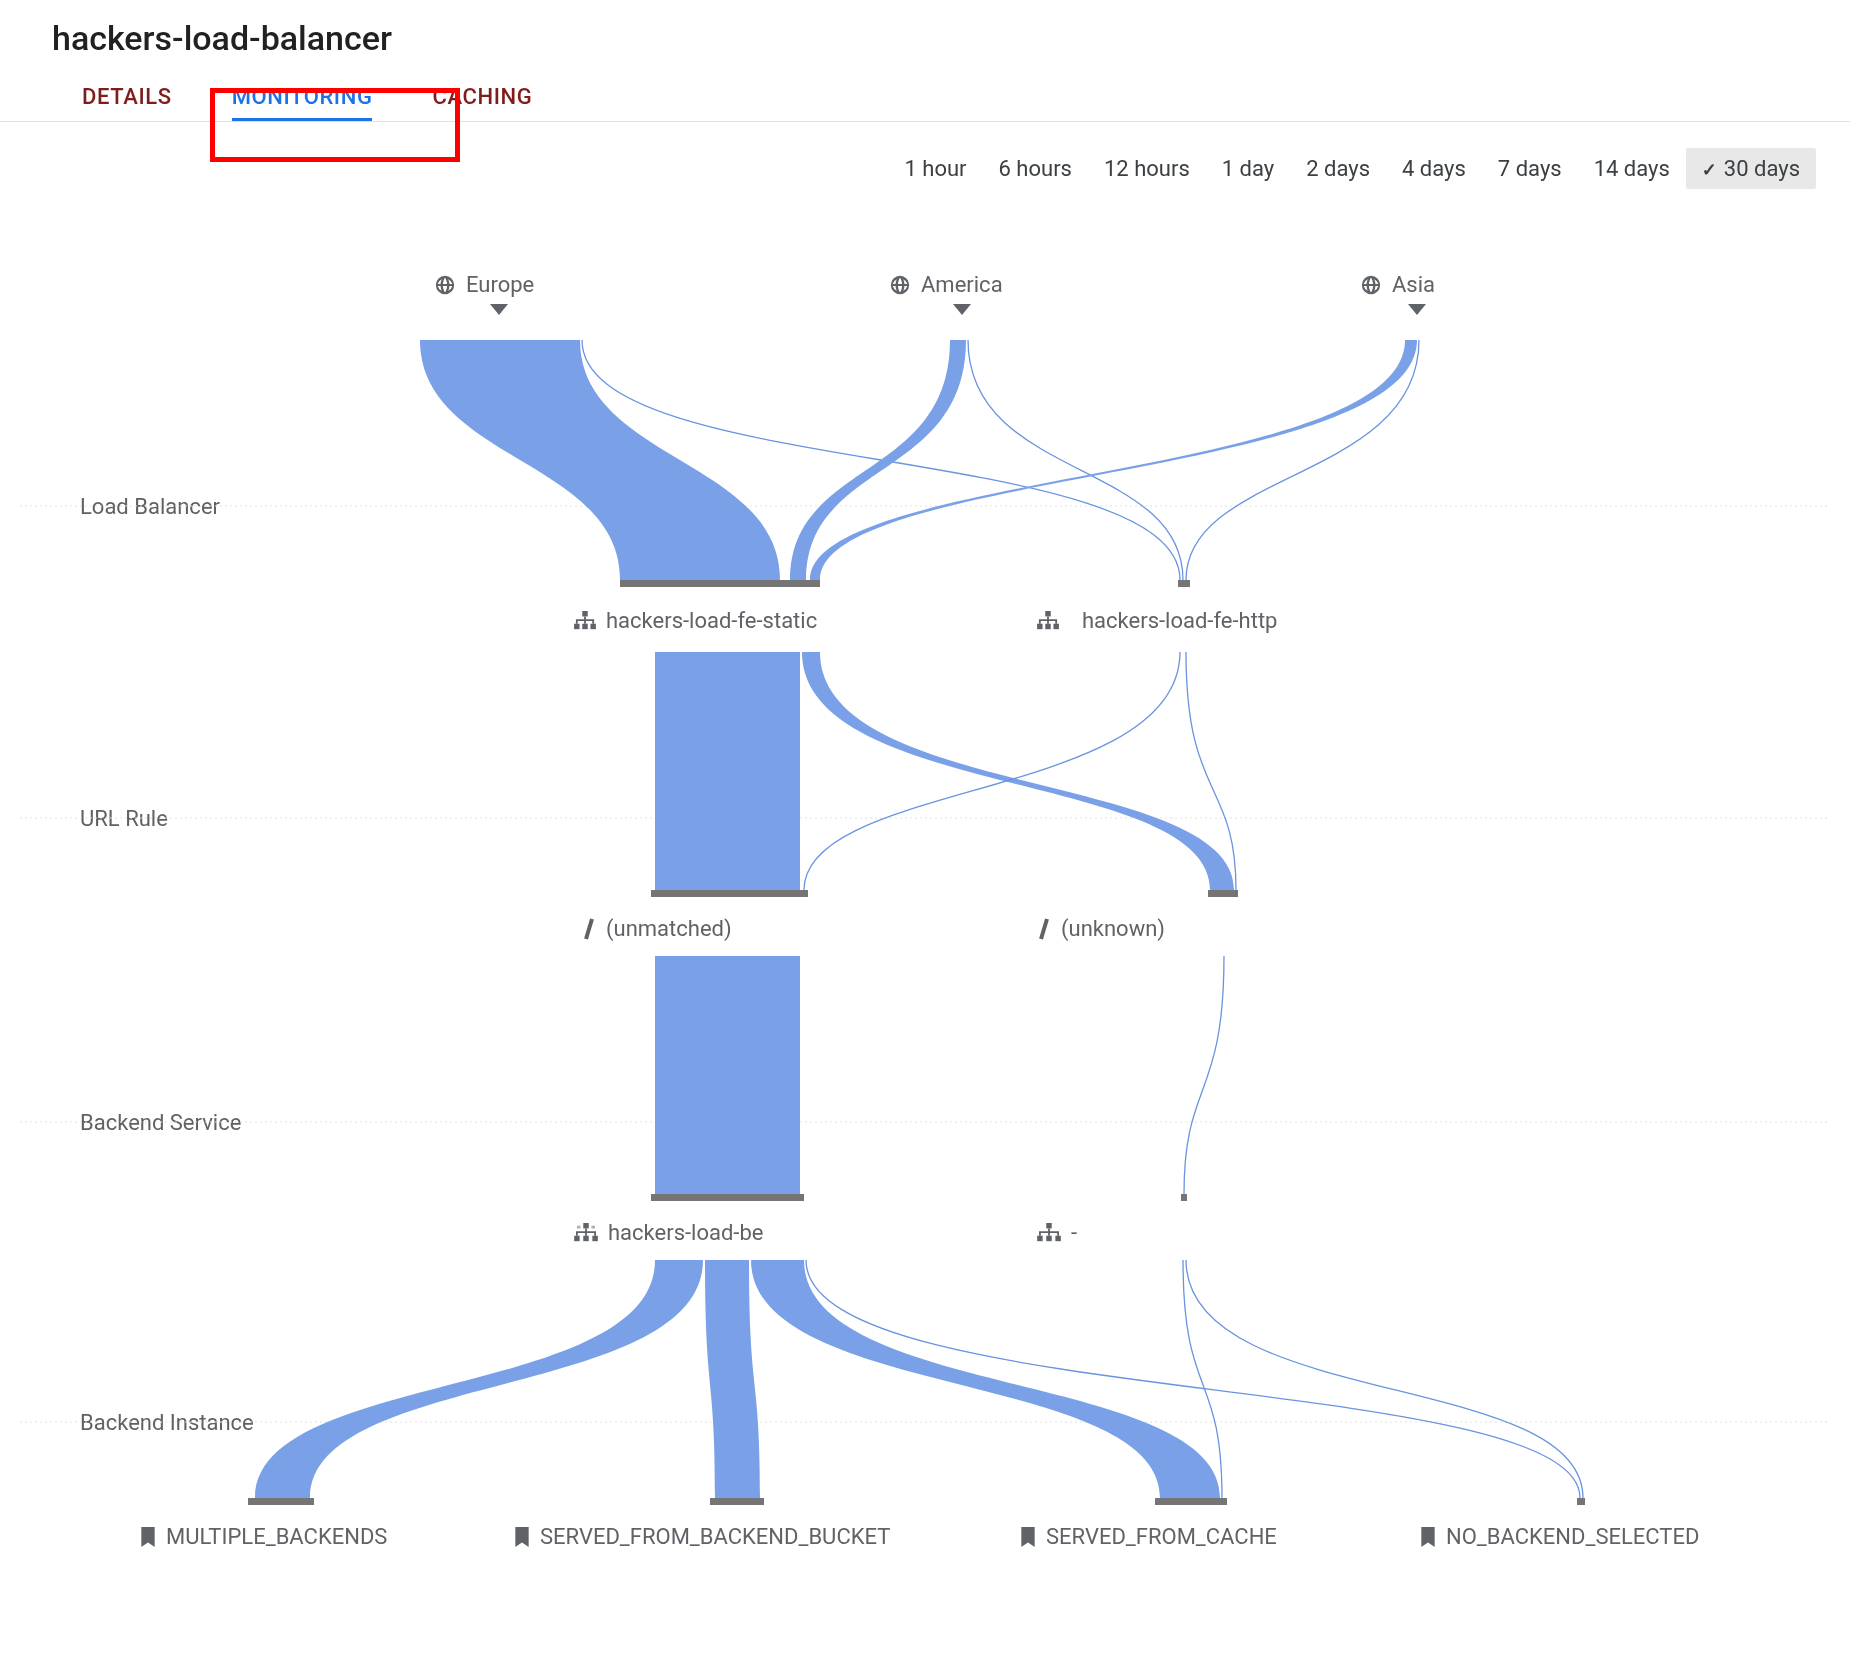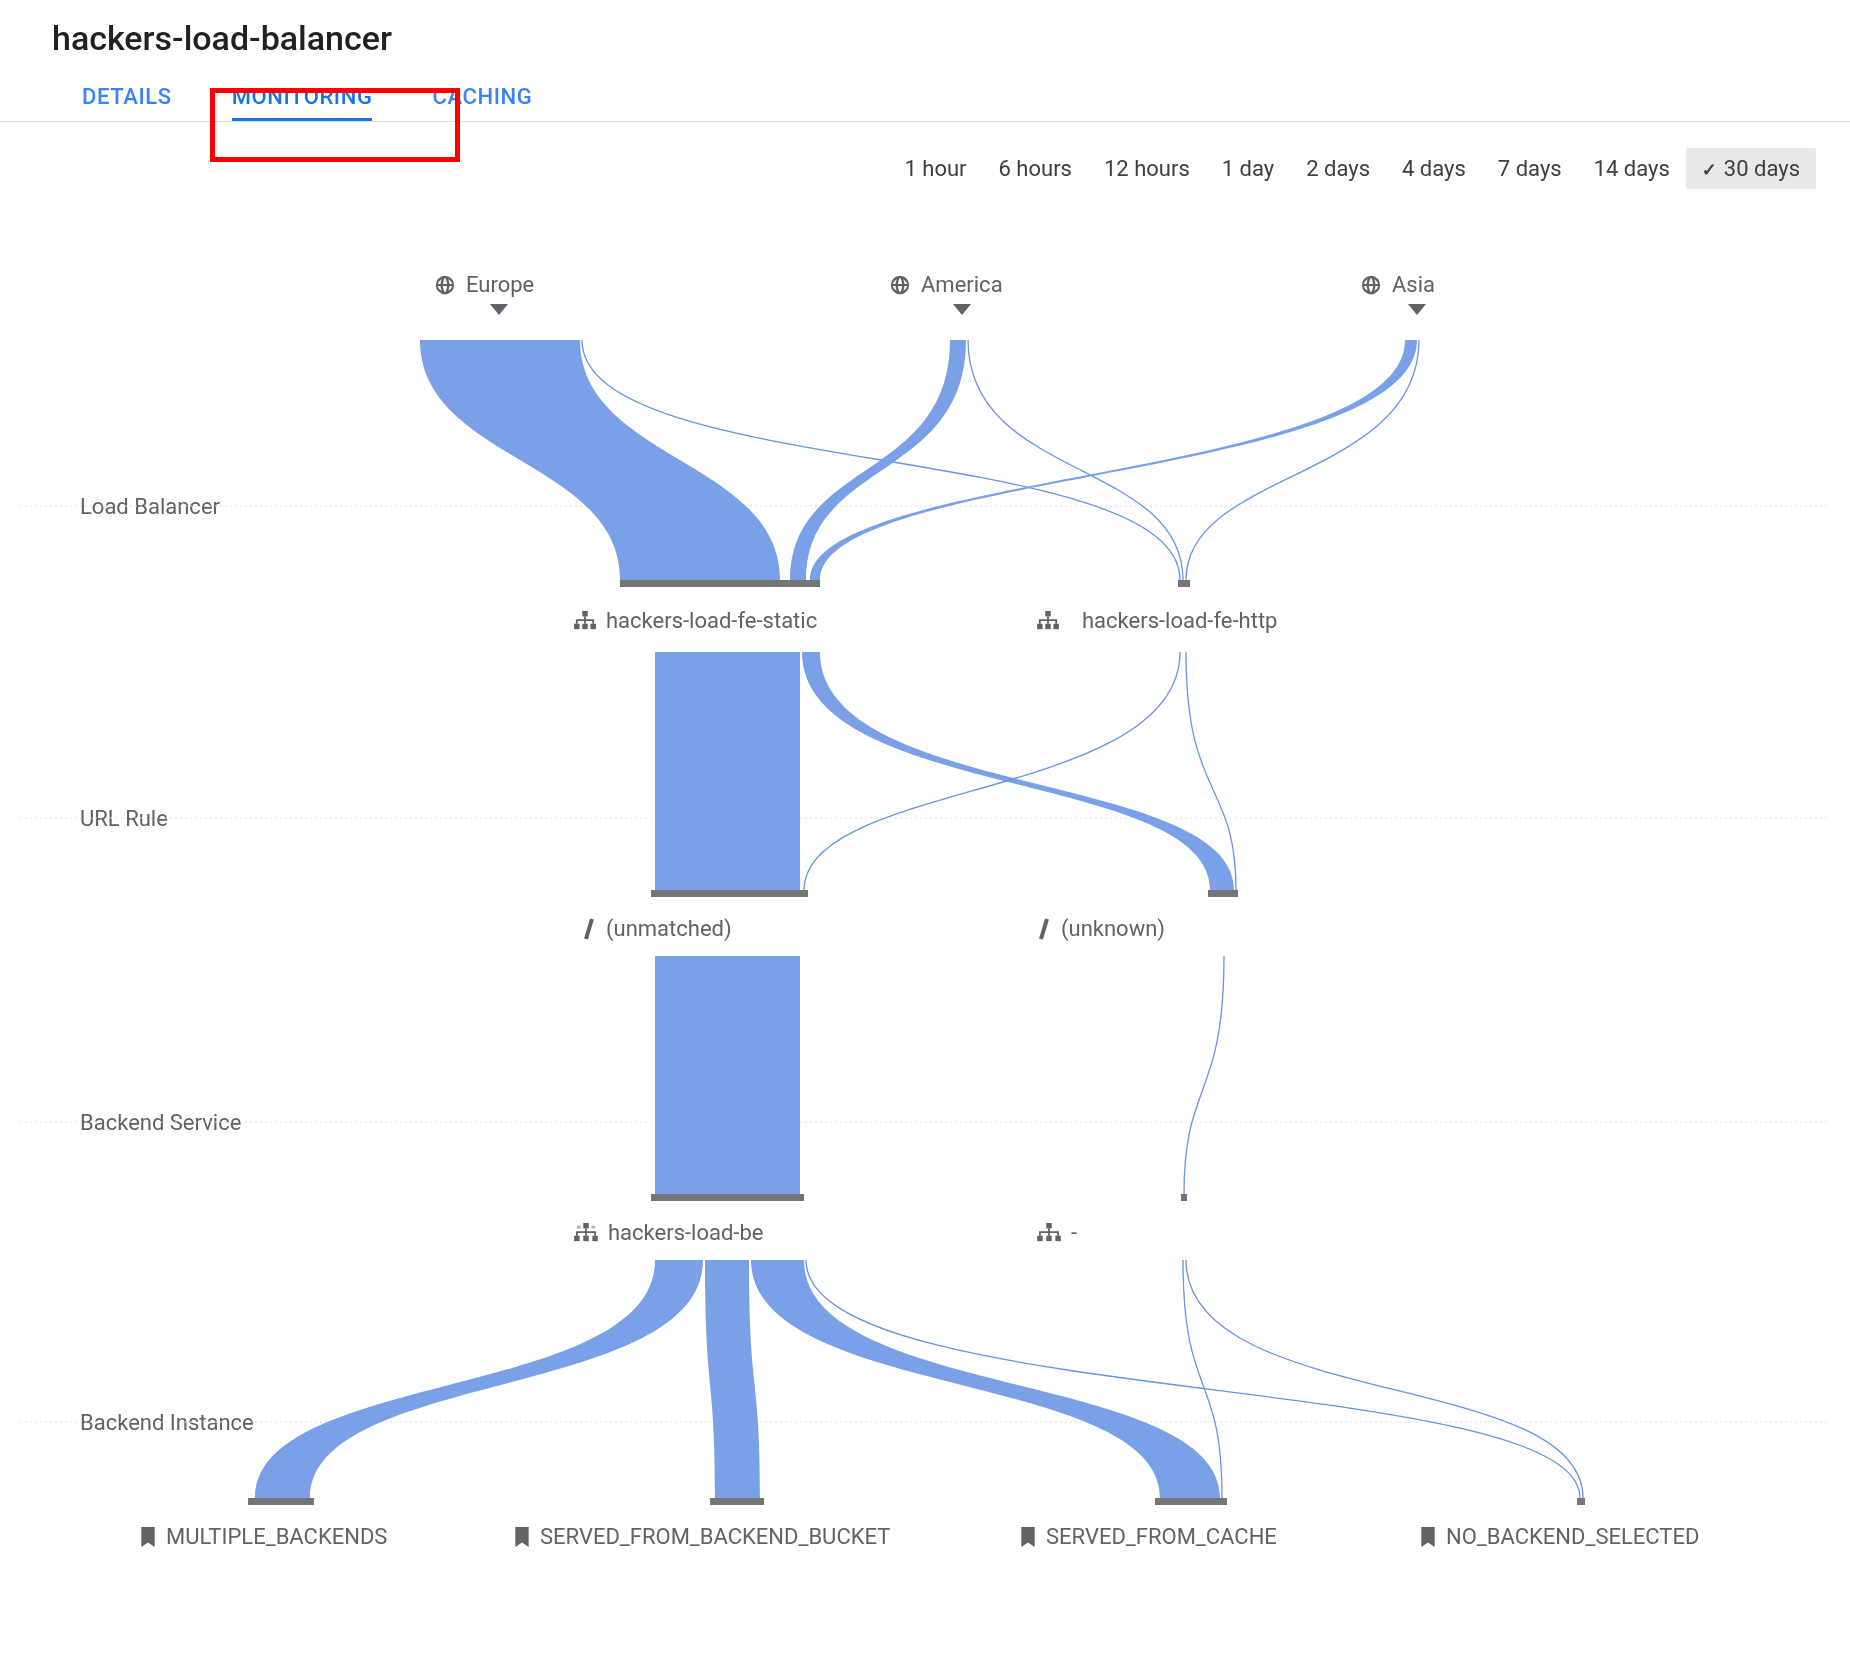--- a/index.html
+++ b/index.html
@@ -1,20 +1,20 @@
 <!DOCTYPE html>
 <html><head>
 <meta charset="utf-8">
 <style>
   * { box-sizing: border-box; }
   html, body { margin:0; padding:0; background:#fff; font-family:Roboto,"Helvetica Neue",Arial,sans-serif; color:#212121; }
   .page { width:1850px; height:1674px; position:relative;border-radius:7px; }
   .title { font-size:34px; font-weight:500; color:#212121; padding:18px 0 8px 52px; }
   .tabs { display:flex; align-items:flex-end; height:56px; padding-left:52px; border-bottom:1px solid #e0e0e0; }
-  .tab { font-size:22px; font-weight:500; letter-spacing:0.6px; color:#3b82f6; padding:14px 30px 12px 30px; cursor:pointer; position:relative; }
+  .tab { font-size:22px; font-weight:500; letter-spacing:0.6px; color:#7f1d1d; padding:14px 30px 12px 30px; cursor:pointer; position:relative; }
   .tab.active { color:#1a73e8; }
   .tab.active::after { content:""; position:absolute; left:30px; right:30px; bottom:0; height:3px; background:#1a73e8; }
   .highlight-box { position:absolute; border:5px solid #ff0000; pointer-events:none; }
 
   .time-row { display:flex; justify-content:flex-end; align-items:center; gap:0; padding:26px 34px 0 2px; }
   .time-opt { font-size:22px; color:#3c4043; padding:8px 16px; cursor:pointer; border-radius:2px; }
   .time-opt.selected { background:#e8e8e8; display:flex; align-items:flex-start; gap:6px; }
 
   
   .flow { position:absolute; left:20px; top:280px; width:1810px; height:1394px; }

